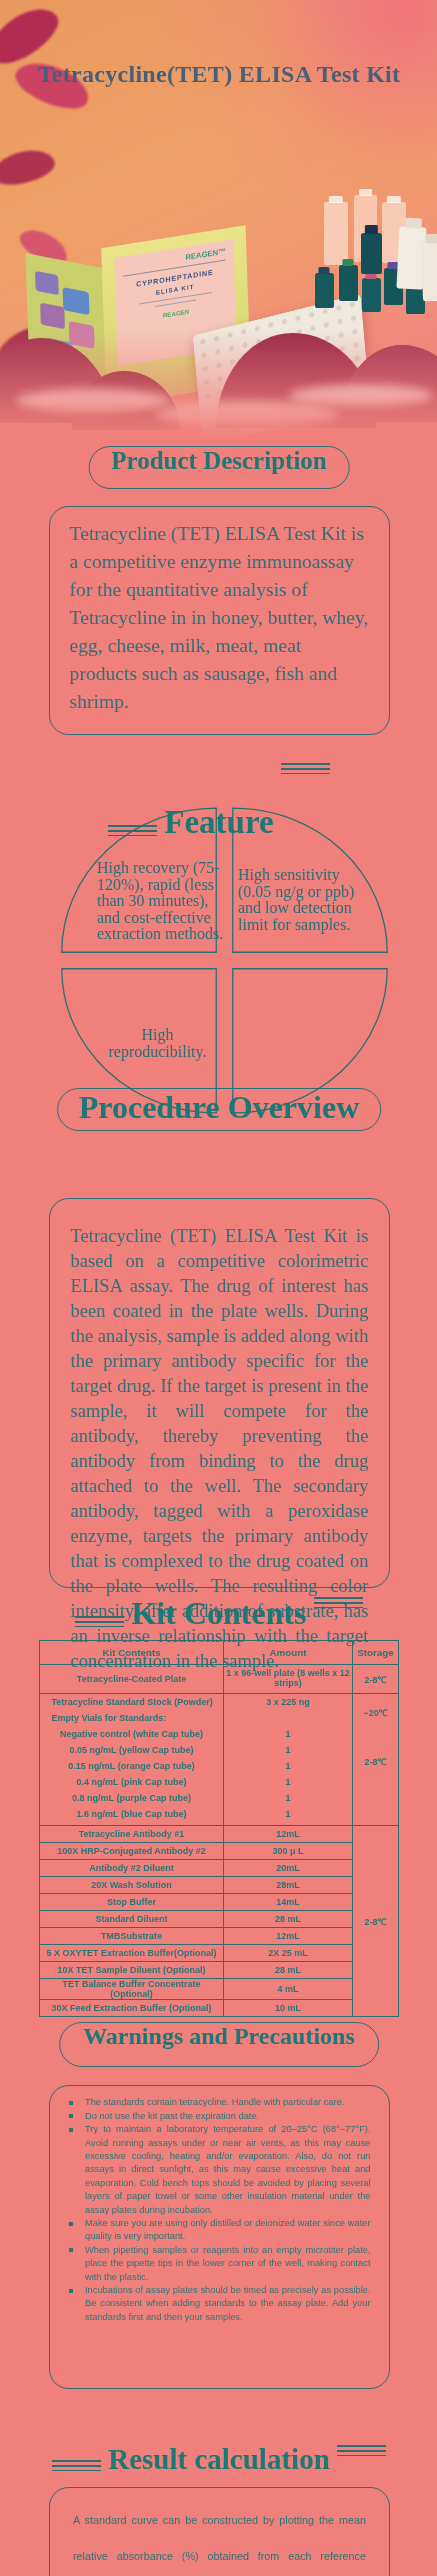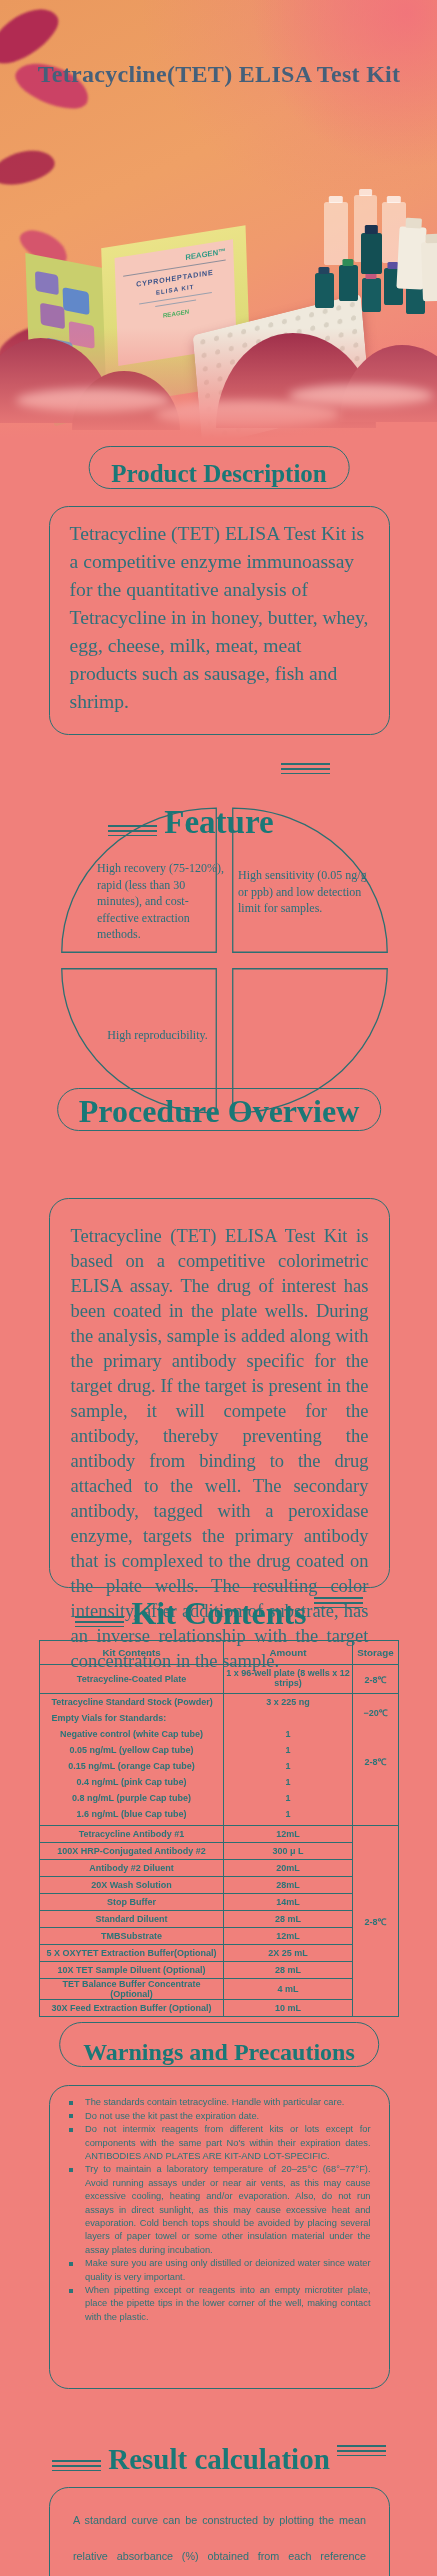--- a/index.html
+++ b/index.html
@@ -45,38 +45,38 @@
       background-image:radial-gradient(circle at 3.6px 3.6px,#d9d2c4 2.3px,rgba(0,0,0,0) 2.8px);
       background-size:14px 13.4px;background-position:6.2px 5.2px;}
   .bottle{position:absolute;border-radius:2.6px;}
   .bottle .cap{position:absolute;left:50%;top:-6.2px;transform:translateX(-50%);width:60%;height:7.2px;border-radius:1.5px;}
   .mountains{position:absolute;left:0;bottom:0;width:100%;height:124px;}
   .mt{position:absolute;border-radius:48% 52% 0 0/100% 100% 0 0;}
   .mist{position:absolute;background:rgba(255,250,248,.85);border-radius:50%;filter:blur(4.6px);}
   .hero-fade{position:absolute;inset:0;
       background:linear-gradient(to bottom,rgba(240,128,123,0) 74%,rgba(240,128,123,.55) 88%,#f0807b 99%);}
   
-  .pill{position:absolute;left:50%;transform:translateX(-50%);display:inline-flex;align-items:flex-end;
+  .pill{position:absolute;left:50%;transform:translateX(-50%);display:inline-flex;align-items:flex-start;
         justify-content:center;border:1.5px solid #2c6f72;border-radius:36px;color:#1a7877;
         font-weight:bold;white-space:nowrap;background:transparent;}
   .tbox{position:absolute;left:49px;width:341px;border:1.5px solid #2c6f72;border-radius:19.6px;
         box-sizing:border-box;color:#2f707b;}
   .dec-title{position:absolute;left:0;width:100%;display:flex;justify-content:center;gap:7.7px;color:#1a7877;}
   .dec-title h2{margin:0;font-weight:bold;}
   .dec-lines{width:49px;height:11.3px;flex:0 0 49px;
         background:repeating-linear-gradient(to bottom,#2c6f72 0 1.8px,rgba(0,0,0,0) 1.8px 4.9px);}
   .dec-left{align-self:flex-end;margin-bottom:5.2px;}
   .dec-right{align-self:flex-start;margin-top:2.1px;}
   
   .pd-pill{top:446px;height:41px;font-size:25px;padding:0 21.6px;}
   .pd-box{top:506px;height:229px;font-size:19.6px;line-height:28px;padding:13.4px 19.6px;}
   .feature-title{top:761px;} .feature-title h2{font-size:33px;margin-top:43px;}
   .quad-wrap{position:absolute;left:57px;top:806px;width:335px;height:309px;}
   .quad-wrap svg{position:absolute;left:0;top:0;}
-  .qtext{position:absolute;color:#26707c;font-size:12px;line-height:16.5px;}
+  .qtext{position:absolute;color:#26707c;font-size:16px;line-height:16.5px;}
   .proc-pill{top:1088px;height:41px;font-size:32px;padding:0 20.6px;}
   .proc-box{top:1198px;height:390px;font-size:18.5px;line-height:25px;padding:25px 20.6px;text-align:justify;}
   .kit-title{top:1595px;} .kit-title h2{font-size:32px;}
   .kc-table{position:absolute;left:39px;top:1640px;width:360px;border-collapse:collapse;
         font-family:"Liberation Sans",sans-serif;color:#2a7478;}
   .kc-table th,.kc-table td{border:1.3px solid #2c6f72;text-align:center;padding:0 2.1px;}
   .kc-table th{font-size:9.8px;height:23px;}
   .kc-table td{font-size:9px;font-weight:600;}
   .rowA{height:29px;} .rowA .amt div{line-height:9.8px;}
   .blockB td{height:131px;vertical-align:top;}
@@ -321,24 +321,24 @@
       </tbody>
   </table>
 
   <div class="pill warn-pill">
     <span>Warnings and Precautions</span>
   </div>
   <div class="tbox warn-box">
     <ul>
         <li>The standards contain tetracycline. Handle with particular care.</li>
         <li>Do not use the kit past the expiration date.</li>
-        <li>Do not intermix reagents from different kits or lots except for components with the same part No's within their expiration dates. ANTIBODIES AND PLATES ARE KIT-AND LOT-SPECIFIC.</li>
         <li>Try to maintain a laboratory temperature of 20–25°C (68°–77°F). Avoid running assays under or near air vents, as this may cause excessive cooling, heating and/or evaporation. Also, do not run assays in direct sunlight, as this may cause excessive heat and evaporation. Cold bench tops should be avoided by placing several layers of paper towel or some other insulation material under the assay plates during incubation.</li>
         <li>Make sure you are using only distilled or deionized water since water quality is very important.</li>
-        <li>When pipetting except or reagents into an empty microtiter plate, place the pipette tips in the lower corner of the well, making contact with the plastic.</li>
+        <li>When pipetting samples or reagents into an empty microtiter plate, place the pipette tips in the lower corner of the well, making contact with the plastic.</li>
+        <li>Incubations of assay plates should be timed as precisely as possible. Be consistent when adding standards to the assay plate. Add your standards first and then your samples.</li>
       </ul>
   </div>
 
   <div class="dec-title result-title">
     <span class="dec-lines dec-left"></span>
     <h2>Result calculation</h2>
     <span class="dec-lines dec-right"></span>
   </div>
   <div class="tbox result-box">
     <p>A standard curve can be constructed by plotting the mean relative absorbance (%) obtained from each reference standard against its concentration in ng/mL on a logarithmic curve.</p>

